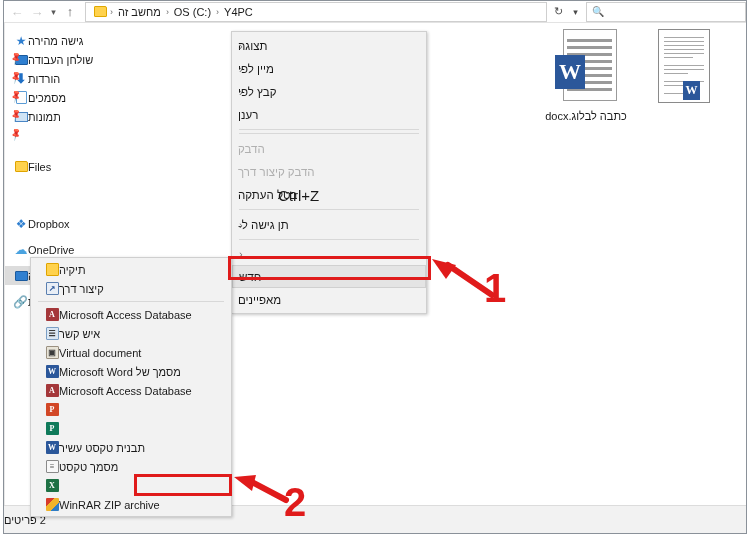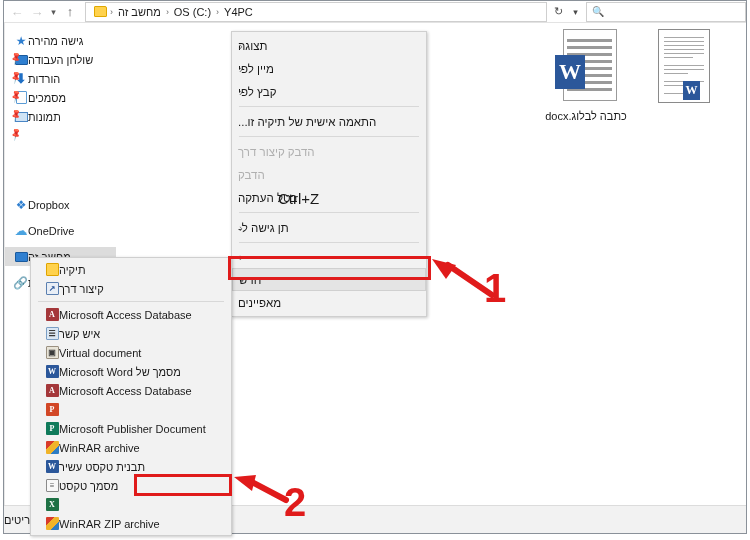--- a/index.html
+++ b/index.html
@@ -410,20 +410,26 @@
             </span>
           <span class="label">תמונות</span>
         </div>
 
         <div class="nav-item">
           <span class="pin">📌</span>
         </div>
 
         <div class="nav-gap"></div>
 
+        <div class="nav-item">
+          <span class="i">
+              <span class="ic-folder"></span>
+            </span>
+          <span class="label">Files</span>
+        </div>
 
         <div class="nav-gap" style="height:38px"></div>
 
         <div class="nav-item">
           <span class="i ic-dropbox">❖</span>
           <span class="label">Dropbox</span>
         </div>
 
         <div class="nav-gap" style="height:7px"></div>
 
@@ -503,30 +509,30 @@
       <span class="chev">‹</span>
     </div>
     <div class="ctxrow">
       <span class="lbl">מיין לפי</span>
       <span class="chev">‹</span>
     </div>
     <div class="ctxrow">
       <span class="lbl">קבץ לפי</span>
       <span class="chev">‹</span>
     </div>
+    <div class="ctxrow">
+      <span class="lbl">רענן</span>
+    </div>
     <div class="ctxsep"></div>
-    <div class="ctxrow">
-      <span class="lbl">התאמה אישית של תיקיה זו...</span>
-    </div>
     <div class="ctxsep"></div>
     <div class="ctxrow dim">
+      <span class="lbl">הדבק</span>
+    </div>
+    <div class="ctxrow dim">
       <span class="lbl">הדבק קיצור דרך</span>
-    </div>
-    <div class="ctxrow dim">
-      <span class="lbl">הדבק</span>
     </div>
     <div class="ctxrow">
       <span class="lbl">בטל העתקה</span>
       <span class="accel">Ctrl+Z</span>
     </div>
     <div class="ctxsep"></div>
     <div class="ctxrow">
       <span class="lbl">תן גישה ל-</span>
       <span class="chev">‹</span>
     </div>
@@ -608,27 +614,20 @@
             <span class="tl">P</span>
           </span>
         </span>
     </div>
     <div class="subrow">
       <span class="si">
           <span class="tile pub">
             <span class="tl">P</span>
           </span>
         </span>
-      <span class="slbl">Microsoft Publisher Document</span>
-    </div>
-    <div class="subrow">
-      <span class="si">
-          <span class="tile winrar"></span>
-        </span>
-      <span class="slbl">WinRAR archive</span>
     </div>
     <div class="subrow">
       <span class="si">
           <span class="tile rtf">
             <span class="tl">W</span>
           </span>
         </span>
       <span class="slbl">תבנית טקסט עשיר</span>
     </div>
     <div class="subrow">

